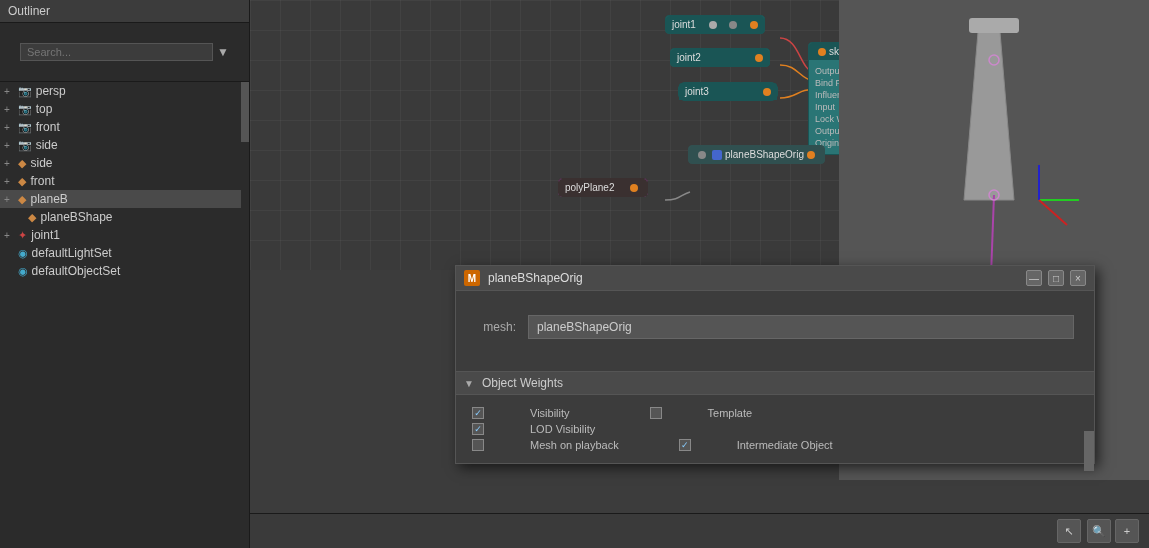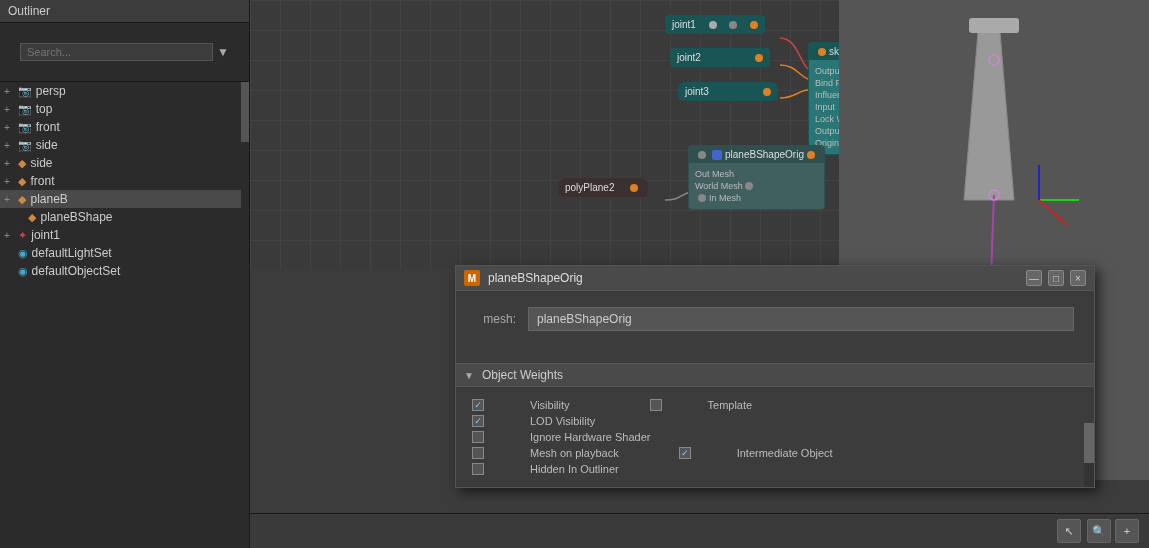--- a/index.html
+++ b/index.html
@@ -274,20 +274,21 @@
       border-radius: 2px;
       cursor: pointer;
       display: flex;
       align-items: center;
       justify-content: center;
       font-size: 10px;
       color: #ccc;
     }
     .dialog-body {
       padding: 16px 20px;
+      margin-top: 8px;
     }
     .mesh-row {
       display: flex;
       align-items: center;
       margin-bottom: 16px;
     }
     .mesh-label {
       color: #aaa;
       font-size: 12px;
       margin-right: 12px;
@@ -582,33 +583,20 @@
       </div>
     </div>
 
     <div class="node node-shape" style="left:438px; top:145px; min-width:100px;">
       <div class="node-header">
         <span class="node-port port-gray"></span>
         <span class="node-port" style="background:#4466cc; width:10px;height:10px;border-radius:2px;"></span>
         <span>planeBShapeOrig</span>
         <span class="node-port port-orange"></span>
       </div>
-      <div class="node-body">
-        <div class="node-row">
-          <span>Out Mesh</span>
-        </div>
-        <div class="node-row">
-          <span>World Mesh</span>
-          <span class="node-port port-gray" style="margin-left:2px;"></span>
-        </div>
-        <div class="node-row">
-          <span class="node-port port-gray"></span>
-          <span>In Mesh</span>
-        </div>
-      </div>
     </div>
 
     <div class="node node-poly" style="left:308px; top:178px; min-width:90px;">
       <div class="node-header">
         <span>polyPlane2</span>
         <span class="node-port port-orange"></span>
       </div>
     </div>
 
   </div>
@@ -646,36 +634,28 @@
           <span class="prop-label">Visibility</span>
           <div class="prop-checkbox" style="margin-left:80px;"></div>
           <span class="prop-label">Template</span>
         </div>
 
         <div class="prop-row">
           <div class="prop-checkbox">✓</div>
           <span class="prop-label">LOD Visibility</span>
         </div>
 
-        <div class="prop-row">
-          <div class="prop-checkbox"></div>
-          <span class="prop-label">Ignore Hardware Shader</span>
-        </div>
 
         <div class="prop-row">
           <div class="prop-checkbox"></div>
           <span class="prop-label">Mesh on playback</span>
           <div class="prop-checkbox" style="margin-left:60px;">✓</div>
           <span class="prop-label">Intermediate Object</span>
         </div>
 
-        <div class="prop-row">
-          <div class="prop-checkbox"></div>
-          <span class="prop-label">Hidden In Outliner</span>
-        </div>
       </div>
 
       <div class="section-scrollbar">
         <div class="section-scrollbar-thumb"></div>
       </div>
     </div>
 
   </div>
 
   <div class="viewport-area">

